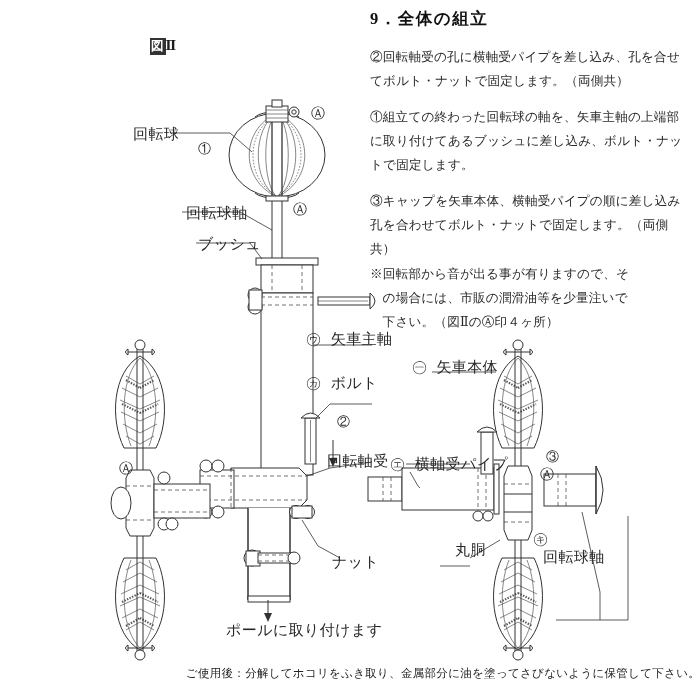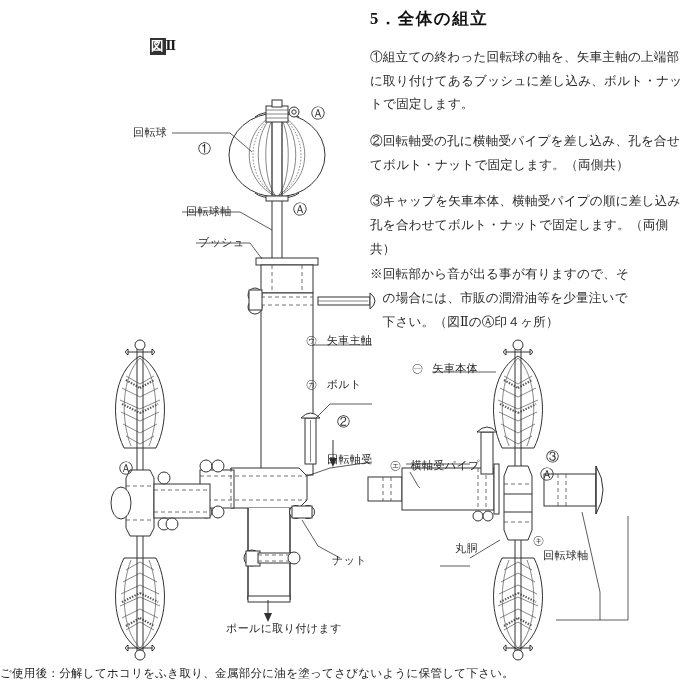--- a/index.html
+++ b/index.html
@@ -52,31 +52,31 @@
   }
   #fig-label .boxed {
     display: inline-block;
     background: #333;
     color: #fff;
     padding: 0 1px;
   }
 
   
   .dlabel {
-    font-size: 11px;
+    font-size: 15px;
     color: #262626;
     white-space: nowrap;
     letter-spacing: .4px;
     font-family: "Liberation Serif", "DejaVu Serif", serif;
   }
 
   
   #footer {
     left: 0; right: 0; top: 666px;
-    text-align: left;
+    text-align: right;
     font-size: 11.5px;
     letter-spacing: .3px;
     color: #222;
   }
 
   svg { display: block; }
   .ln  { stroke: #333; stroke-width: 1; fill: none; }
   .ln2 { stroke: #333; stroke-width: 1.3; fill: none; }
   .thin{ stroke: #555; stroke-width: .7; fill: none; }
   .dash{ stroke: #444; stroke-width: .75; fill: none; stroke-dasharray: 4 3; }
@@ -85,24 +85,24 @@
 </head>
 <body>
 
 <div id="page">
 
   <div id="fig-label" class="abs">
     <span class="boxed">図</span><span>Ⅱ</span>
   </div>
 
   <div id="instructions" class="abs">
-    <div id="instr-title">5．全体の組立</div>
-
+    <div id="instr-title">9．全体の組立</div>
+
+    <div class="para">②回転軸受の孔に横軸受パイプを差し込み、孔を合せてボルト・ナットで固定します。（両側共）</div>
     <div class="para">①組立ての終わった回転球の軸を、矢車主軸の上端部に取り付けてあるブッシュに差し込み、ボルト・ナットで固定します。</div>
-    <div class="para">②回転軸受の孔に横軸受パイプを差し込み、孔を合せてボルト・ナットで固定します。（両側共）</div>
     <div class="para tight">③キャップを矢車本体、横軸受パイプの順に差し込み孔を合わせてボルト・ナットで固定します。（両側共）</div>
 
     <div class="para" style="margin-top:0">
       <span>※</span><span>回転部から音が出る事が有りますので、そ</span>
       <span class="indent">の場合には、市販の潤滑油等を少量注いで</span>
       <span class="indent">下さい。（図ⅡのⒶ印４ヶ所）</span>
     </div>
   </div>
 
   <svg class="abs" style="left:0; top:0;" width="700" height="700" viewBox="0 0 700 700">

